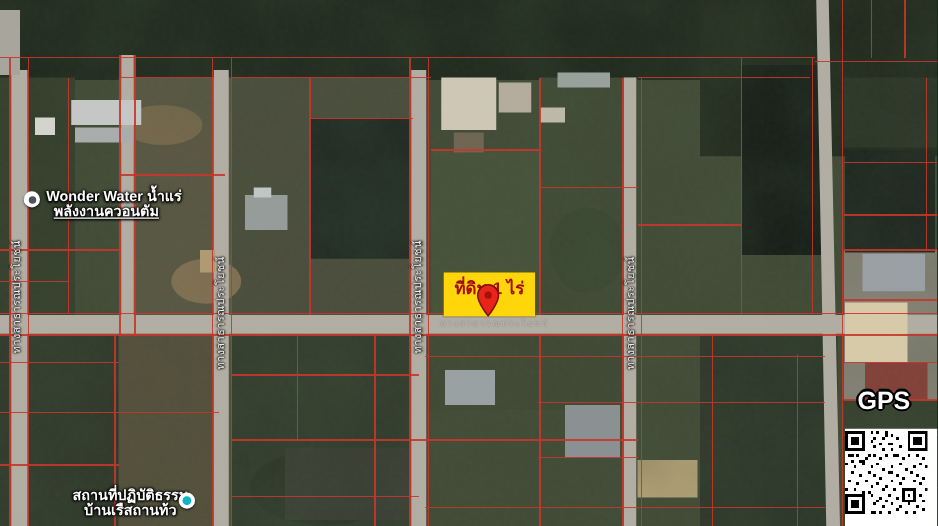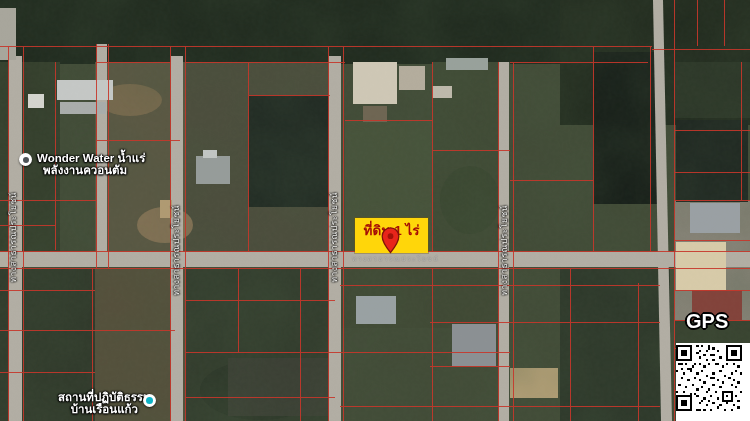--- a/index.html
+++ b/index.html
@@ -136,26 +136,26 @@
     </g>
   </svg>
 
   <div class="overlay" style="left:19px;top:153px;">
     <span class="circle-pin">
       <span class="dot" style="background:#4e5358;"></span>
     </span>
   </div>
   <div class="overlay poi-label" style="left:37px;top:152px;">
     <span>Wonder Water น้ำแร่</span>
-    <span class="l2" style="padding-left:6px;">พลังงานควอนตัม</span>
+    <span class="l2" style="padding-left:6px;text-decoration:underline;">พลังงานควอนตัม</span>
   </div>
 
   <div class="overlay poi-label" id="temple-label" style="left:58px;top:391px;">
     <span>สถานที่ปฏิบัติธรรม</span>
-    <span class="l2">บ้านเรือนแก้ว</span>
+    <span class="l2">บ้านเรืสถานท้ว</span>
   </div>
   <div class="overlay" style="left:143px;top:394px;">
     <span class="circle-pin">
       <span class="dot" style="background:#0fb3c7;width:7px;height:7px;"></span>
     </span>
   </div>
 
   <div class="overlay vlabel" style="left:6px;top:192px;">ทางสาธารณประโยชน์</div>
   <div class="overlay vlabel" style="left:169px;top:205px;">ทางสาธารณประโยชน์</div>
   <div class="overlay vlabel" style="left:327px;top:192px;">ทางสาธารณประโยชน์</div>

